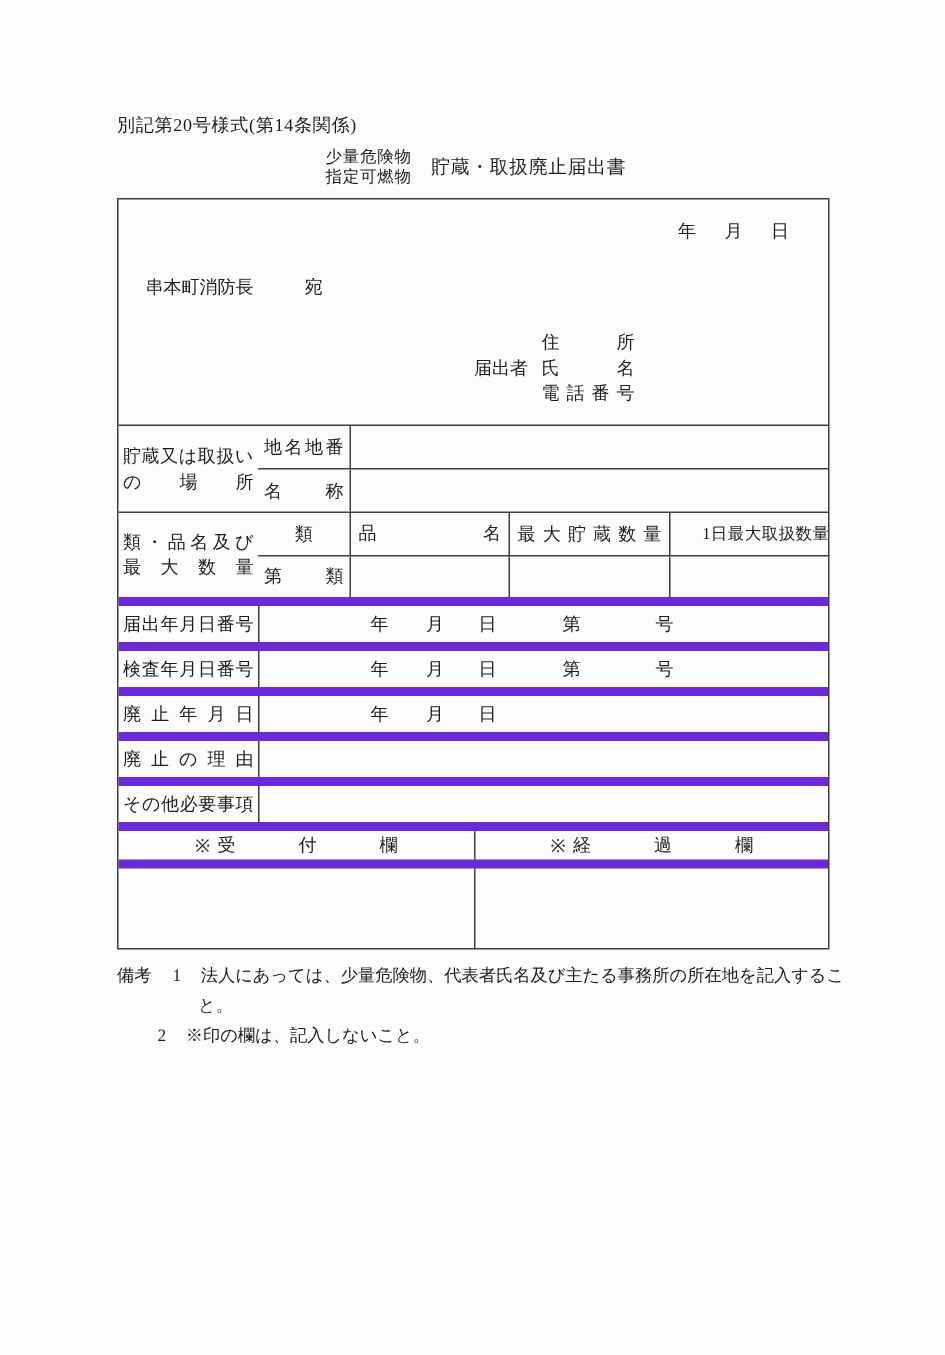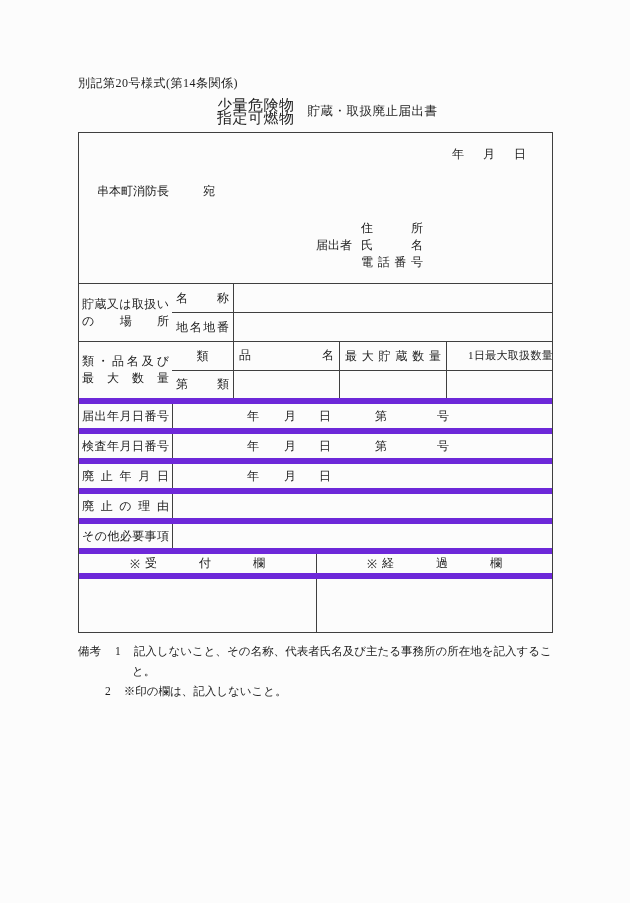--- a/index.html
+++ b/index.html
@@ -10,21 +10,21 @@
     font-family: "Liberation Serif", "DejaVu Serif", serif;
     font-size: 12px;
     position: relative;
     overflow: hidden;
   }
   .abs { position: absolute; }
 
   
   .form-code { left: 78px; top: 77px; line-height: 13px; letter-spacing: 0.5px; }
   .title-wrap { left: 217px; top: 99px; display: flex; align-items: center; gap: 13px; }
-  .title-side { font-size: 15px; line-height: 12.5px; letter-spacing: 0.5px; }
+  .title-side { font-size: 11px; line-height: 12.5px; letter-spacing: 0.5px; }
   .title-main { font-size: 12.5px; letter-spacing: 0.5px; text-align: center; }
 
   
   .formbox {
     left: 78px; top: 132px; width: 475px; height: 501px;
     border: 1px solid #3f3f3f;
     background: transparent;
   }
 
   
@@ -131,27 +131,27 @@
   </div>
 
   <div class="group gA">
     <div class="labelcell">
       <div class="lline justify">貯蔵又は取扱い</div>
       <div class="lline justify">の場所</div>
     </div>
     <div class="rightpart">
       <div class="innerrow">
         <div class="cell subcell">
+          <div class="lline justify">地名地番</div>
+        </div>
+        <div class="cell grow"></div>
+      </div>
+      <div class="innerrow">
+        <div class="cell subcell">
           <div class="lline justify">名称</div>
-        </div>
-        <div class="cell grow"></div>
-      </div>
-      <div class="innerrow">
-        <div class="cell subcell">
-          <div class="lline justify">地名地番</div>
         </div>
         <div class="cell grow"></div>
       </div>
     </div>
   </div>
 
   <div class="group gB">
     <div class="labelcell">
       <div class="lline justify">類・品名及び</div>
       <div class="lline justify">最大数量</div>
@@ -253,20 +253,20 @@
     <div class="cell stampbody"></div>
     <div class="cell stampbody last"></div>
   </div>
 
 </div>
 
 <div class="abs remarks">
   <div class="rline">
     <span>備考</span>
     <span class="rnum">1</span>
-    <span>記入しないこと、その名称、代表者氏名及び主たる事務所の所在地を記入するこ</span>
+    <span>法人にあっては、少量危険物、代表者氏名及び主たる事務所の所在地を記入するこ</span>
   </div>
   <div class="rcont">と。</div>
   <div class="rline2">
     <span class="rnum2">2</span>
     <span>※印の欄は、記入しないこと。</span>
   </div>
 </div>
 
 </body></html>

